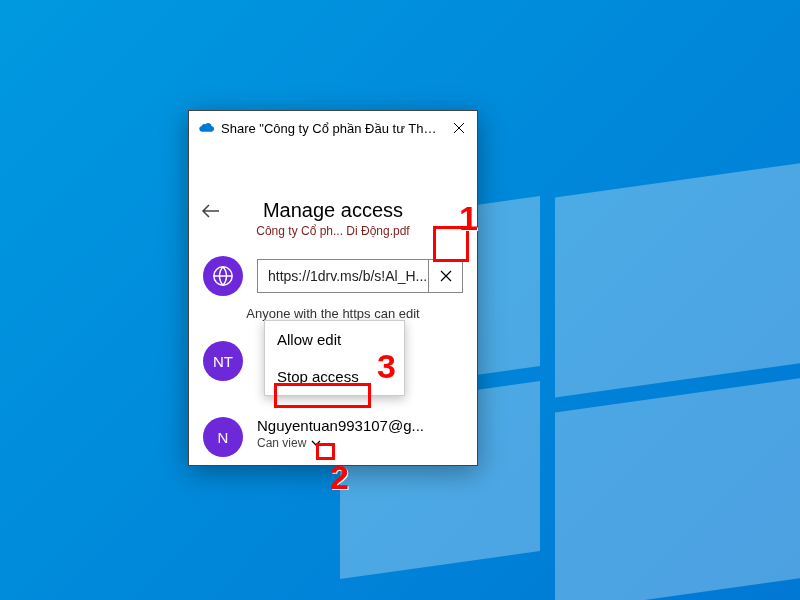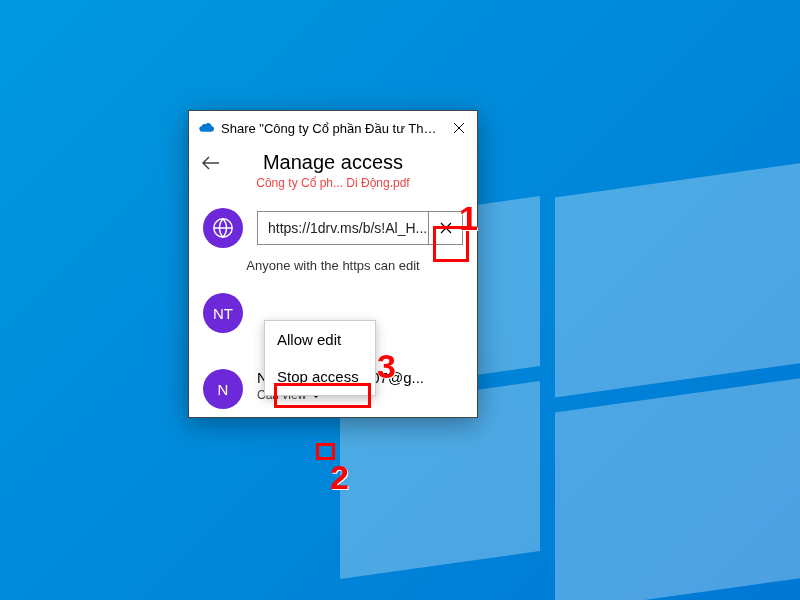--- a/index.html
+++ b/index.html
@@ -19,41 +19,41 @@
 
     .dialog {
       position:absolute; top:110px; left:188px; width:290px;
       background:#fff; border:1px solid #444; box-shadow:0 6px 25px rgba(0,0,0,.35);
     }
     .titlebar { display:flex; align-items:center; padding:6px 0 6px 10px; font-size:13px; }
     .titlebar .cloud { margin-right:6px; }
     .titlebar .title { flex:1; white-space:nowrap; overflow:hidden; text-overflow:ellipsis; }
     .titlebar .close { width:36px; height:22px; display:flex; align-items:center; justify-content:center; cursor:pointer; }
 
-    .header { padding:6px 12px 10px; position:relative; }
+    .header { padding:6px 12px 10px; position:relative;margin-top:48px; }
     .back-arrow { position:absolute; left:12px; top:10px; cursor:pointer; }
     .h1 { text-align:center; font-size:20px; font-weight:400; }
-    .sub { text-align:center; font-size:12px; color:#ef4444; margin-top:2px; }
+    .sub { text-align:center; font-size:12px; color:#7f1d1d; margin-top:2px; }
 
     .section { padding:8px 14px 4px; display:flex; align-items:center; }
     .avatar { width:40px; height:40px; border-radius:50%; background:#6d28d9; color:#fff;
               display:flex; align-items:center; justify-content:center; font-size:15px; flex-shrink:0; }
     .link-row .input { flex:1; margin-left:14px; border:1px solid #888; height:34px;
                        display:flex; align-items:center; padding:0 10px; font-size:14px; color:#222;
                        white-space:nowrap; overflow:hidden; text-overflow:ellipsis; }
     .link-row .xbtn { width:34px; height:34px; border:1px solid #888; border-left:none;
                       display:flex; align-items:center; justify-content:center; cursor:pointer; }
     .link-desc { text-align:center; font-size:13px; color:#333; padding:6px 0 14px; }
 
     .person { padding:6px 14px 8px; display:flex; align-items:flex-start; position:relative; }
     .person .info { margin-left:14px; flex:1; min-width:0; }
     .person .name { font-size:15px; white-space:nowrap; overflow:hidden; text-overflow:ellipsis; }
     .person .perm { font-size:12px; color:#444; display:flex; align-items:center; margin-top:2px; }
 
-    .menu { position:absolute; top:320px; left:264px; width:112px; background:#fff;
+    .menu { position:absolute; top:320px; left:264px; width:141px; background:#fff;
             border:1px solid #ccc; box-shadow:0 3px 10px rgba(0,0,0,.25); z-index:50; }
     .menu-item { padding:10px 12px; font-size:15px; cursor:pointer; }
 
     .annot { position:absolute; font:bold 34px Arial; color:#ff0000; text-shadow:1px 1px 0 #fff; z-index:60;}
     .red-box { border:3px solid #ff0000; position:absolute; z-index:55; }
     .red-box.rb1 { top:226px; left:433px; width:36px; height:36px; }
     .annot.a1 { top:199px; left:459px; }
     .red-box.rb3 { top:383px; left:274px; width:97px; height:25px; }
     .annot.a3 { top:347px; left:377px; }
     .red-box.rb2 { top:443px; left:316px; width:19px; height:17px; }

